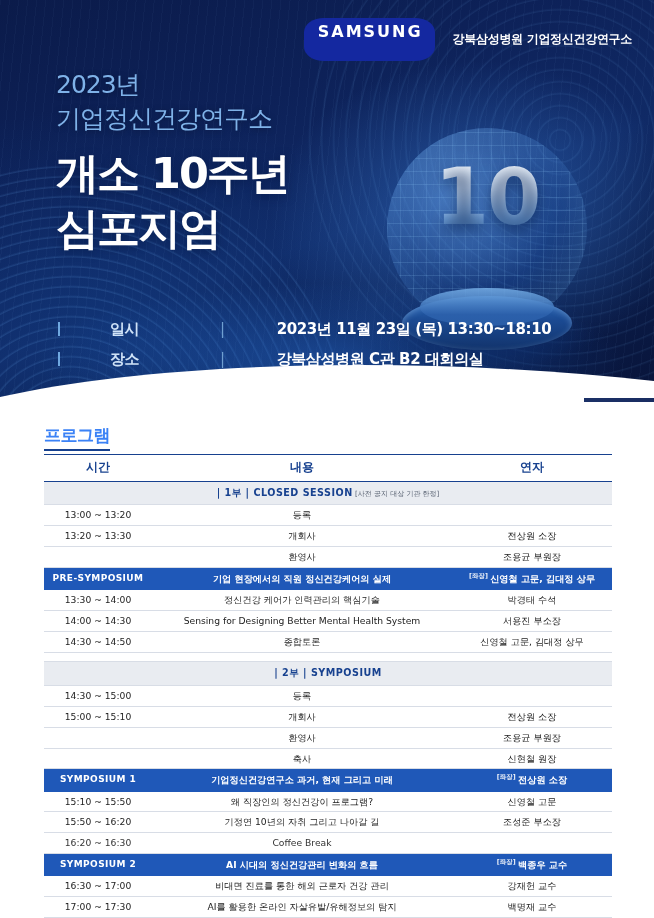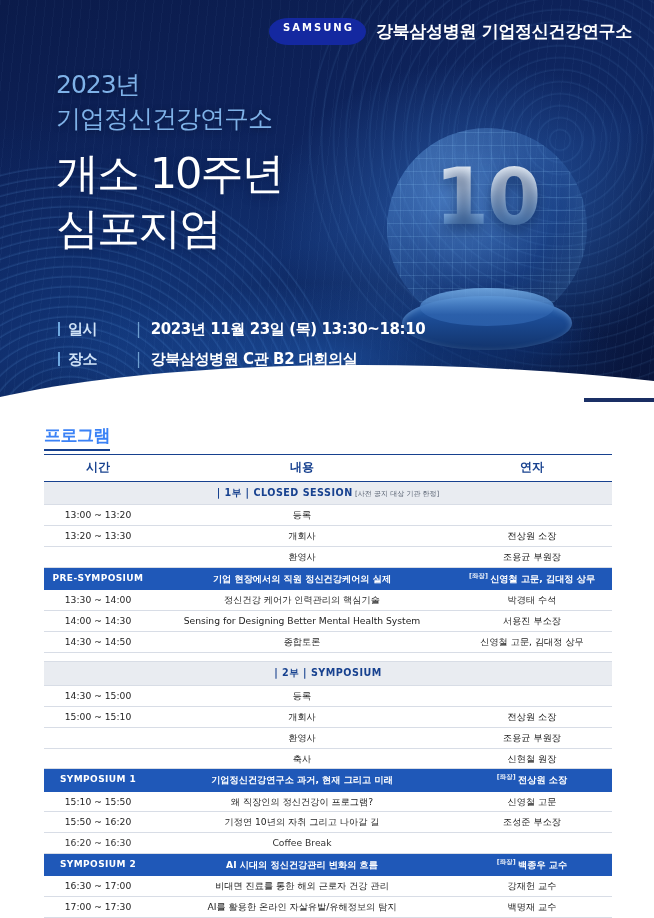--- a/index.html
+++ b/index.html
@@ -56,62 +56,64 @@
   }
 
   
   .brandbar {
     position: absolute; top: 18px; right: 22px;
     display: flex; align-items: center; gap: 10px;
   }
   .samsung-logo {
     background: #1428a0;
     color: #fff;
-    font-size: 10px;
+    font-size: 16px;
     letter-spacing: 2px;
     font-weight: bold;
-    padding: 4px 12px 12px 14px;
+    padding: 4px 12px 20px 14px;
     border-radius: 20px/14px;
     position: relative;
   }
   .brand-text {
     color: #ffffff;
-    font-size: 17px;
+    font-size: 12px;
     font-weight: bold;
     letter-spacing: -0.3px;
+    margin-left: 8px;
   }
 
   
   .title-block { position: absolute; left: 56px; top: 68px; }
   .title-line1, .title-line2 {
     color: #7fb2e8;
     font-size: 25px;
     font-weight: normal;
     letter-spacing: -1px;
     line-height: 1.35;
     text-shadow: 0 1px 6px rgba(0,0,0,.35);
   }
   .title-main1, .title-main2 {
     color: #ffffff;
     font-size: 43px;
-    font-weight: normal;
+    font-weight: bold;
     letter-spacing: -2px;
     line-height: 1.28;
     text-shadow: 0 2px 10px rgba(0,20,60,.55);
   }
   .title-main1 { margin-top: 10px; }
 
   
   .info-wrap { position: absolute; left: 58px; top: 320px; }
   .info-row {
     display: flex; align-items: flex-start;
     color: #ffffff;
     font-size: 15px;
     margin-bottom: 11px;
     letter-spacing: -0.4px;
+    gap: 42px;
   }
   .info-bar {
     display: inline-block; width: 2px; height: 14px;
     background: #6fa8e0; margin-right: 8px; position: relative; top: 2px;
   }
   .info-label { width: 66px; font-weight: bold; color: #cfe2f7; }
   .info-sep { color: #6f9fd0; margin: 0 10px 0 2px; }
   .info-value { font-weight: bold; color: #ffffff; }
 
   

